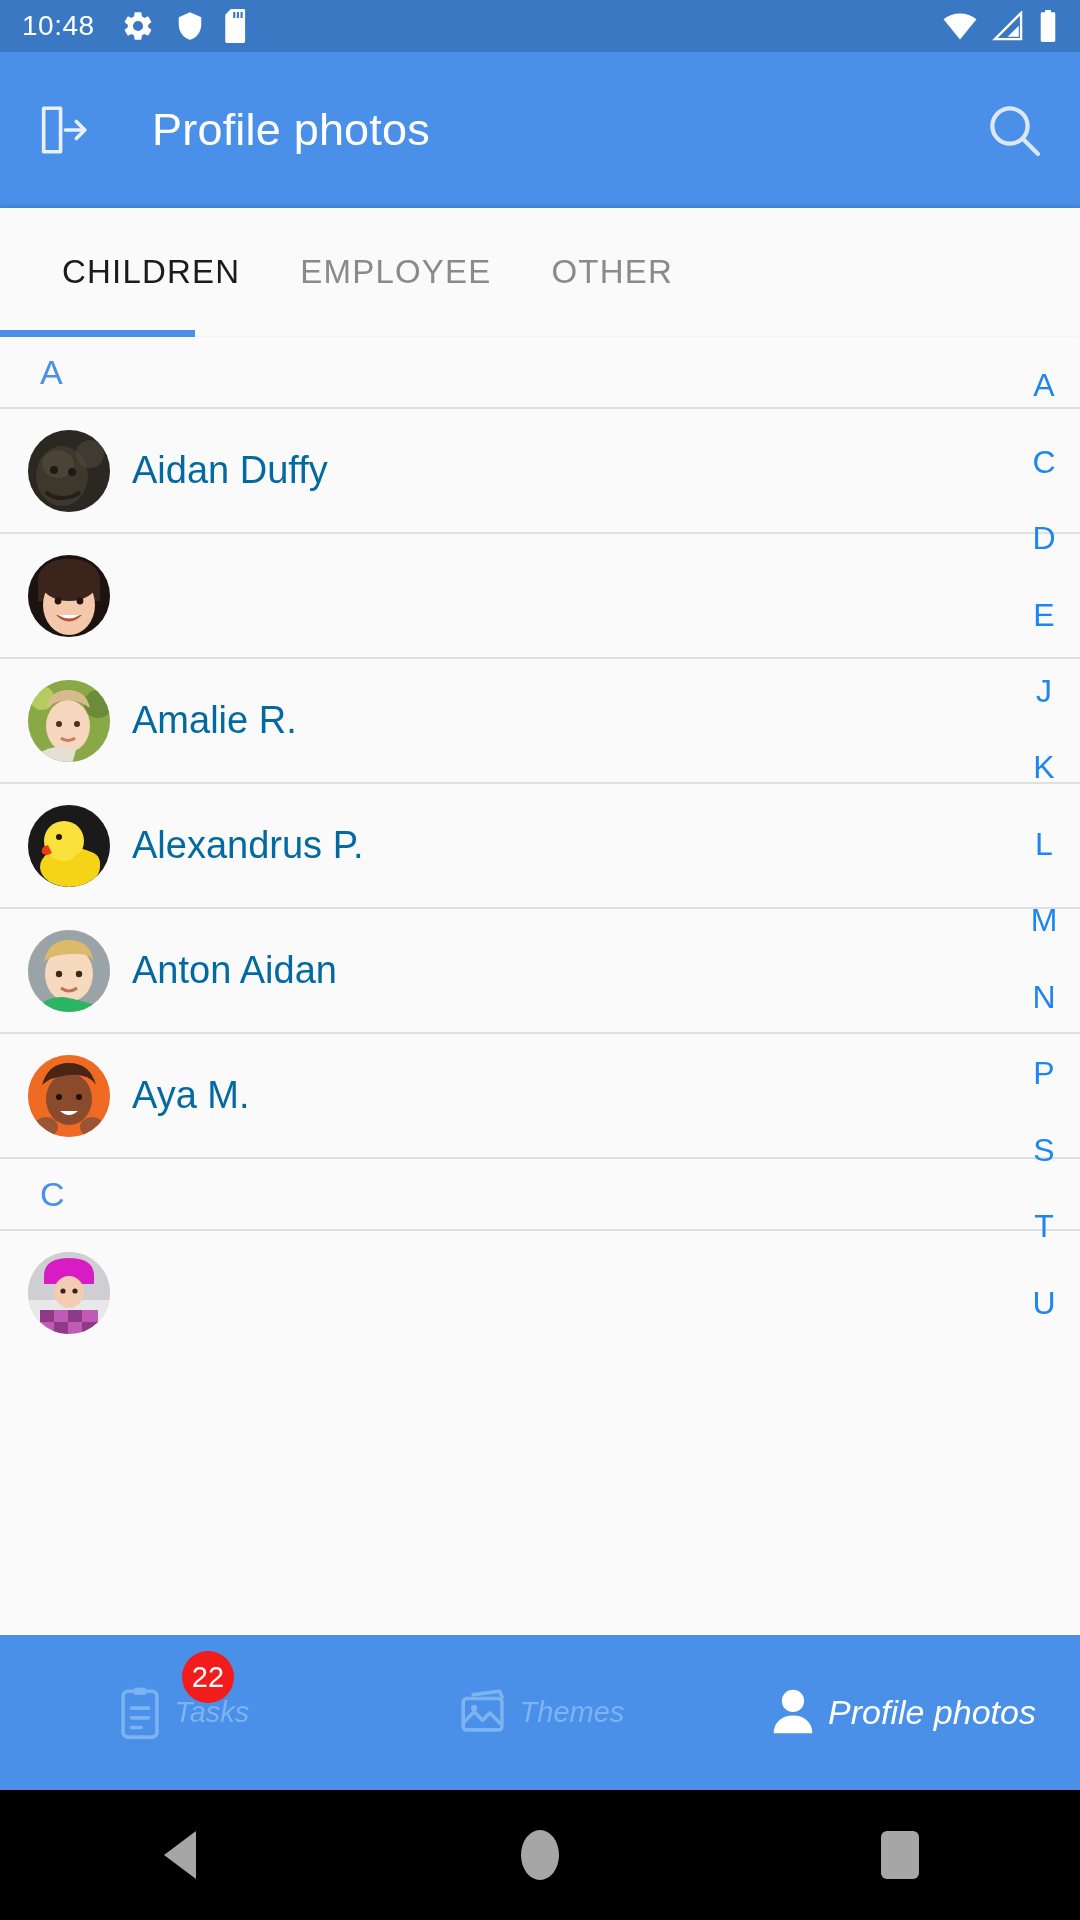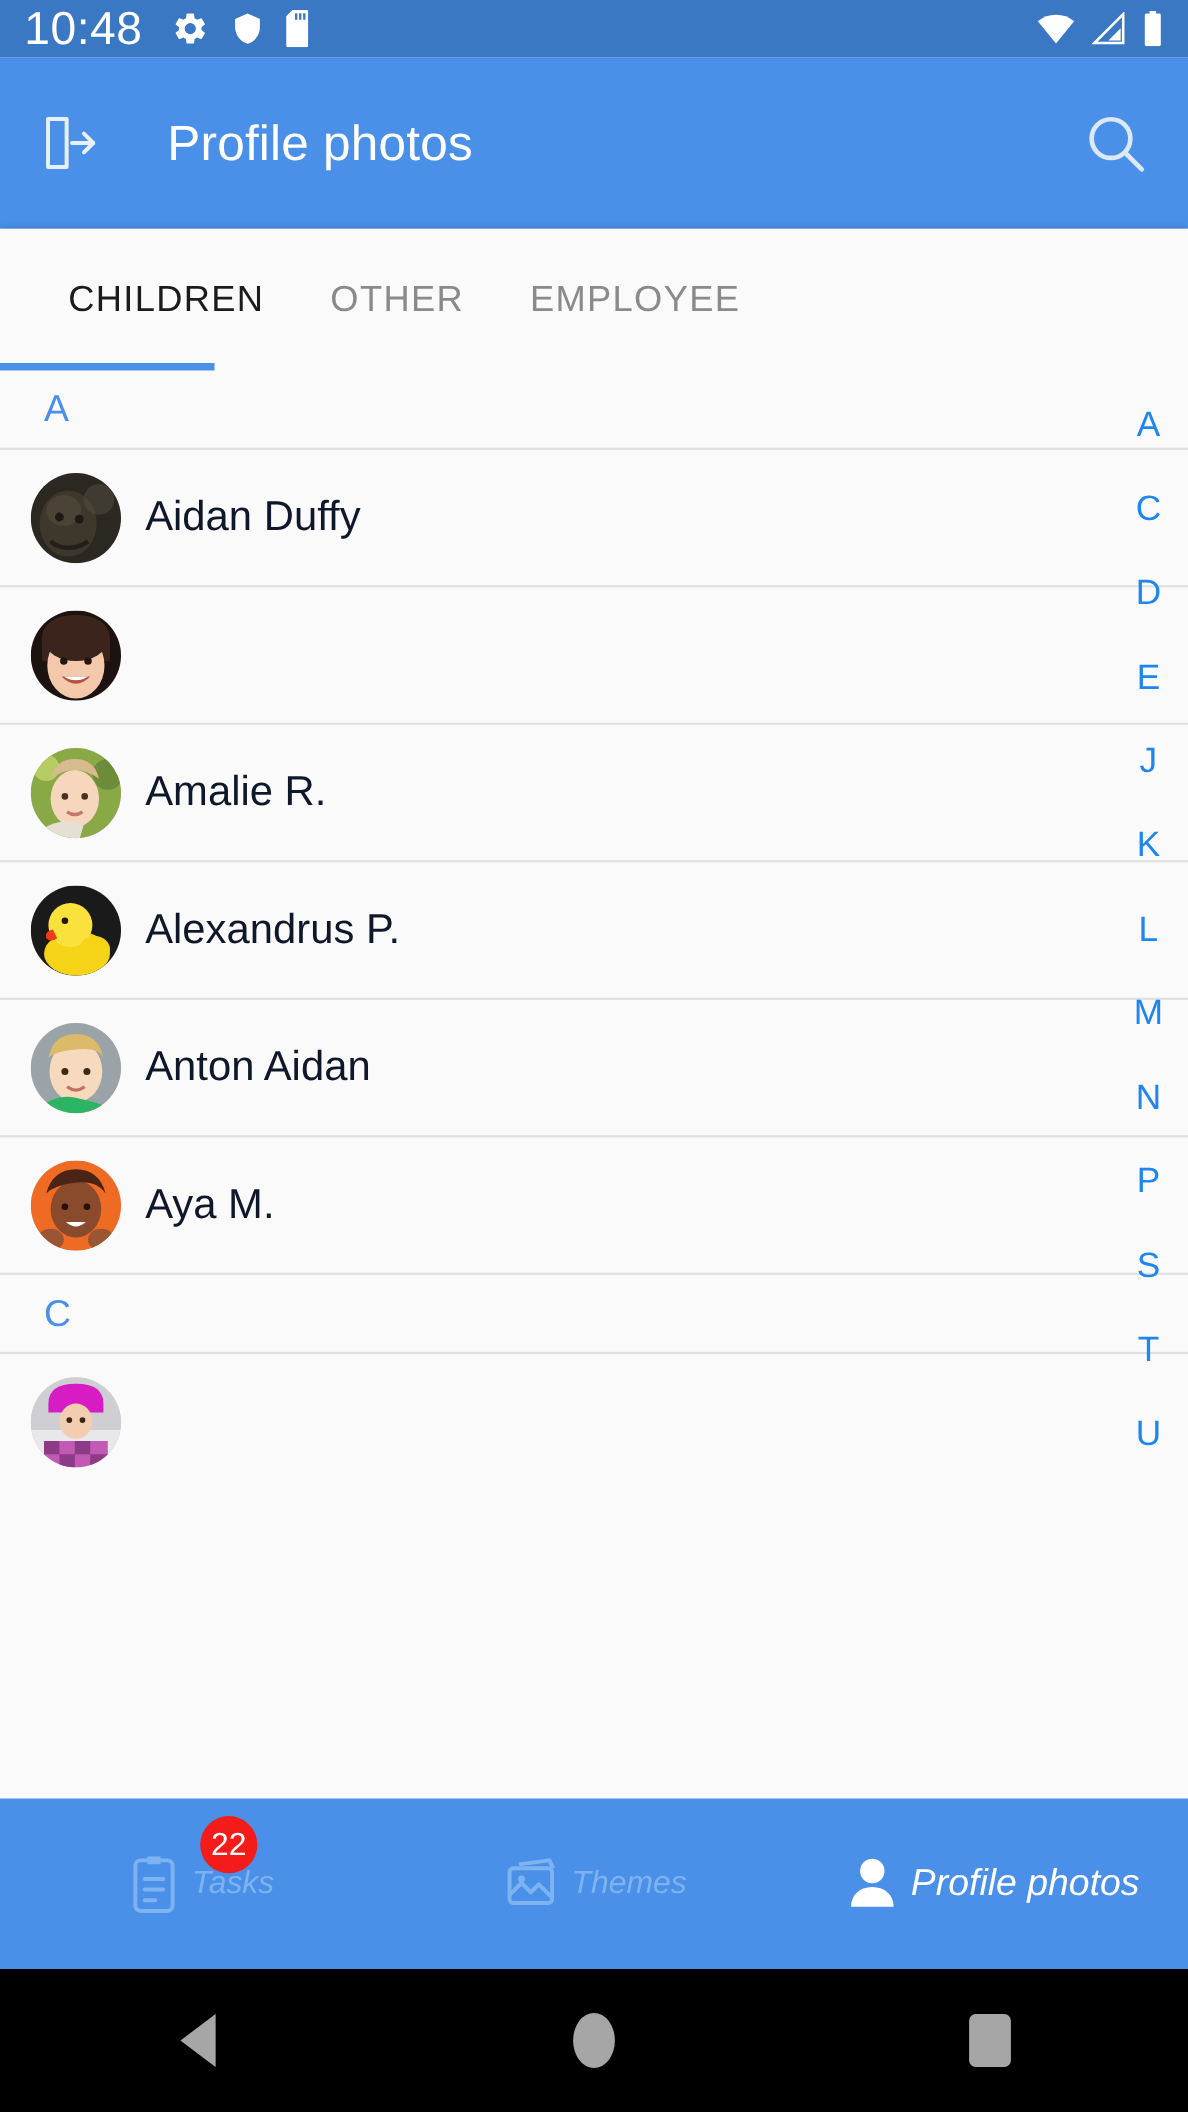--- a/index.html
+++ b/index.html
@@ -20,21 +20,21 @@
 
   
   .status-bar {
     position: absolute; top: 0; left: 0;
     width: 1080px; height: 52px;
     background: #3b78c4;
     display: flex; align-items: center;
     padding: 0 22px;
   }
   .status-clock {
-    color: #fff; font-size: 42px; letter-spacing: .5px;
+    color: #fff; font-size: 28px; letter-spacing: .5px;
     font-family: "Liberation Sans", sans-serif;
   }
   .status-left-icons { display: flex; align-items: center; gap: 20px; margin-left: 26px; }
   .status-right-icons { margin-left: auto; display: flex; align-items: center; gap: 14px; }
   .si { display: block; }
 
   
   .app-bar {
     position: absolute; top: 52px; left: 0;
     width: 1080px; height: 156px;
@@ -108,21 +108,21 @@
     overflow: hidden;
     position: relative;
     background: #cfcfcf;
   }
   .avatar .ph {
     position: absolute; inset: 0;
   }
   .person-name {
     margin-left: 22px;
     font-size: 38px;
-    color: #0f172a;
+    color: #0369a1;
     white-space: nowrap;
   }
 
   
   .index-bar {
     position: absolute;
     right: 0; top: 337px;
     width: 72px;
     height: 1008px;
     display: flex; flex-direction: column;
@@ -243,24 +243,24 @@
       <circle cx="10.5" cy="10.5" r="6.6"></circle>
       <path d="M15.4 15.4 21 21"></path>
     </svg>
   </div>
 
   <div class="tabs">
     <div class="tab active">
       <span>CHILDREN</span>
     </div>
     <div class="tab">
+      <span>EMPLOYEE</span>
+    </div>
+    <div class="tab">
       <span>OTHER</span>
-    </div>
-    <div class="tab">
-      <span>EMPLOYEE</span>
     </div>
   </div>
   <div class="tab-indicator"></div>
 
   <div class="list">
 
     <div class="row header">
       <span class="section-letter">A</span>
     </div>
 

